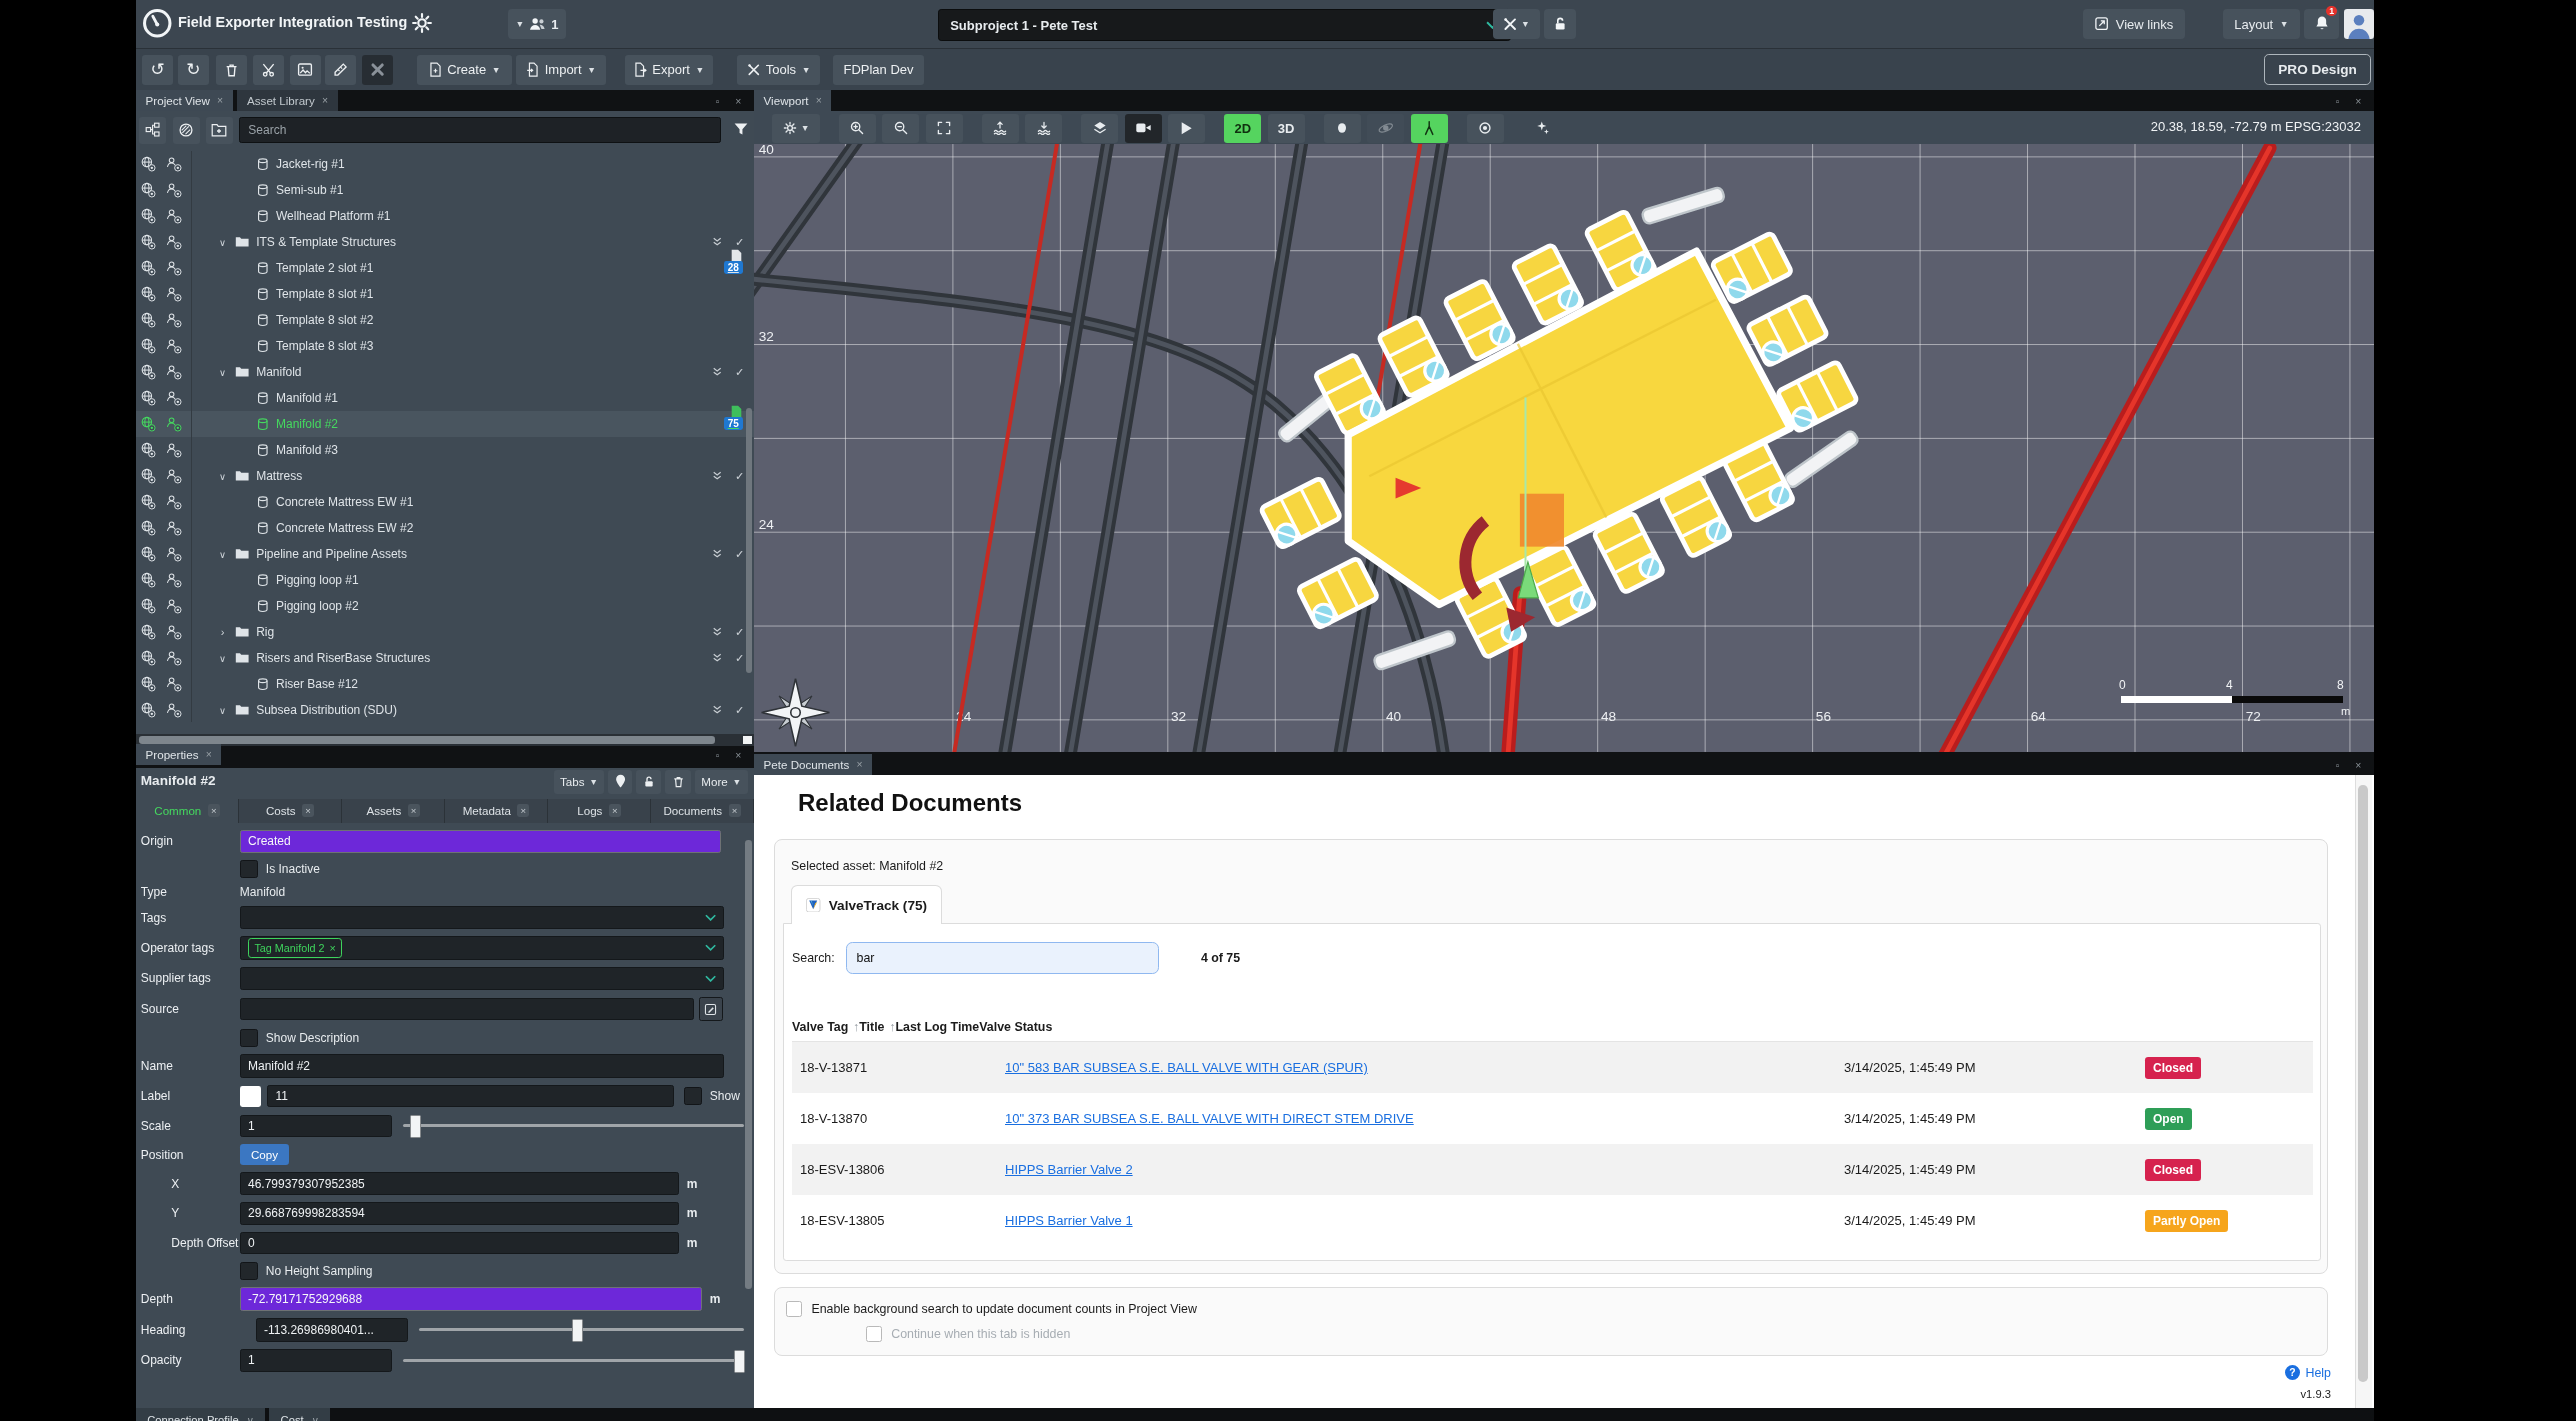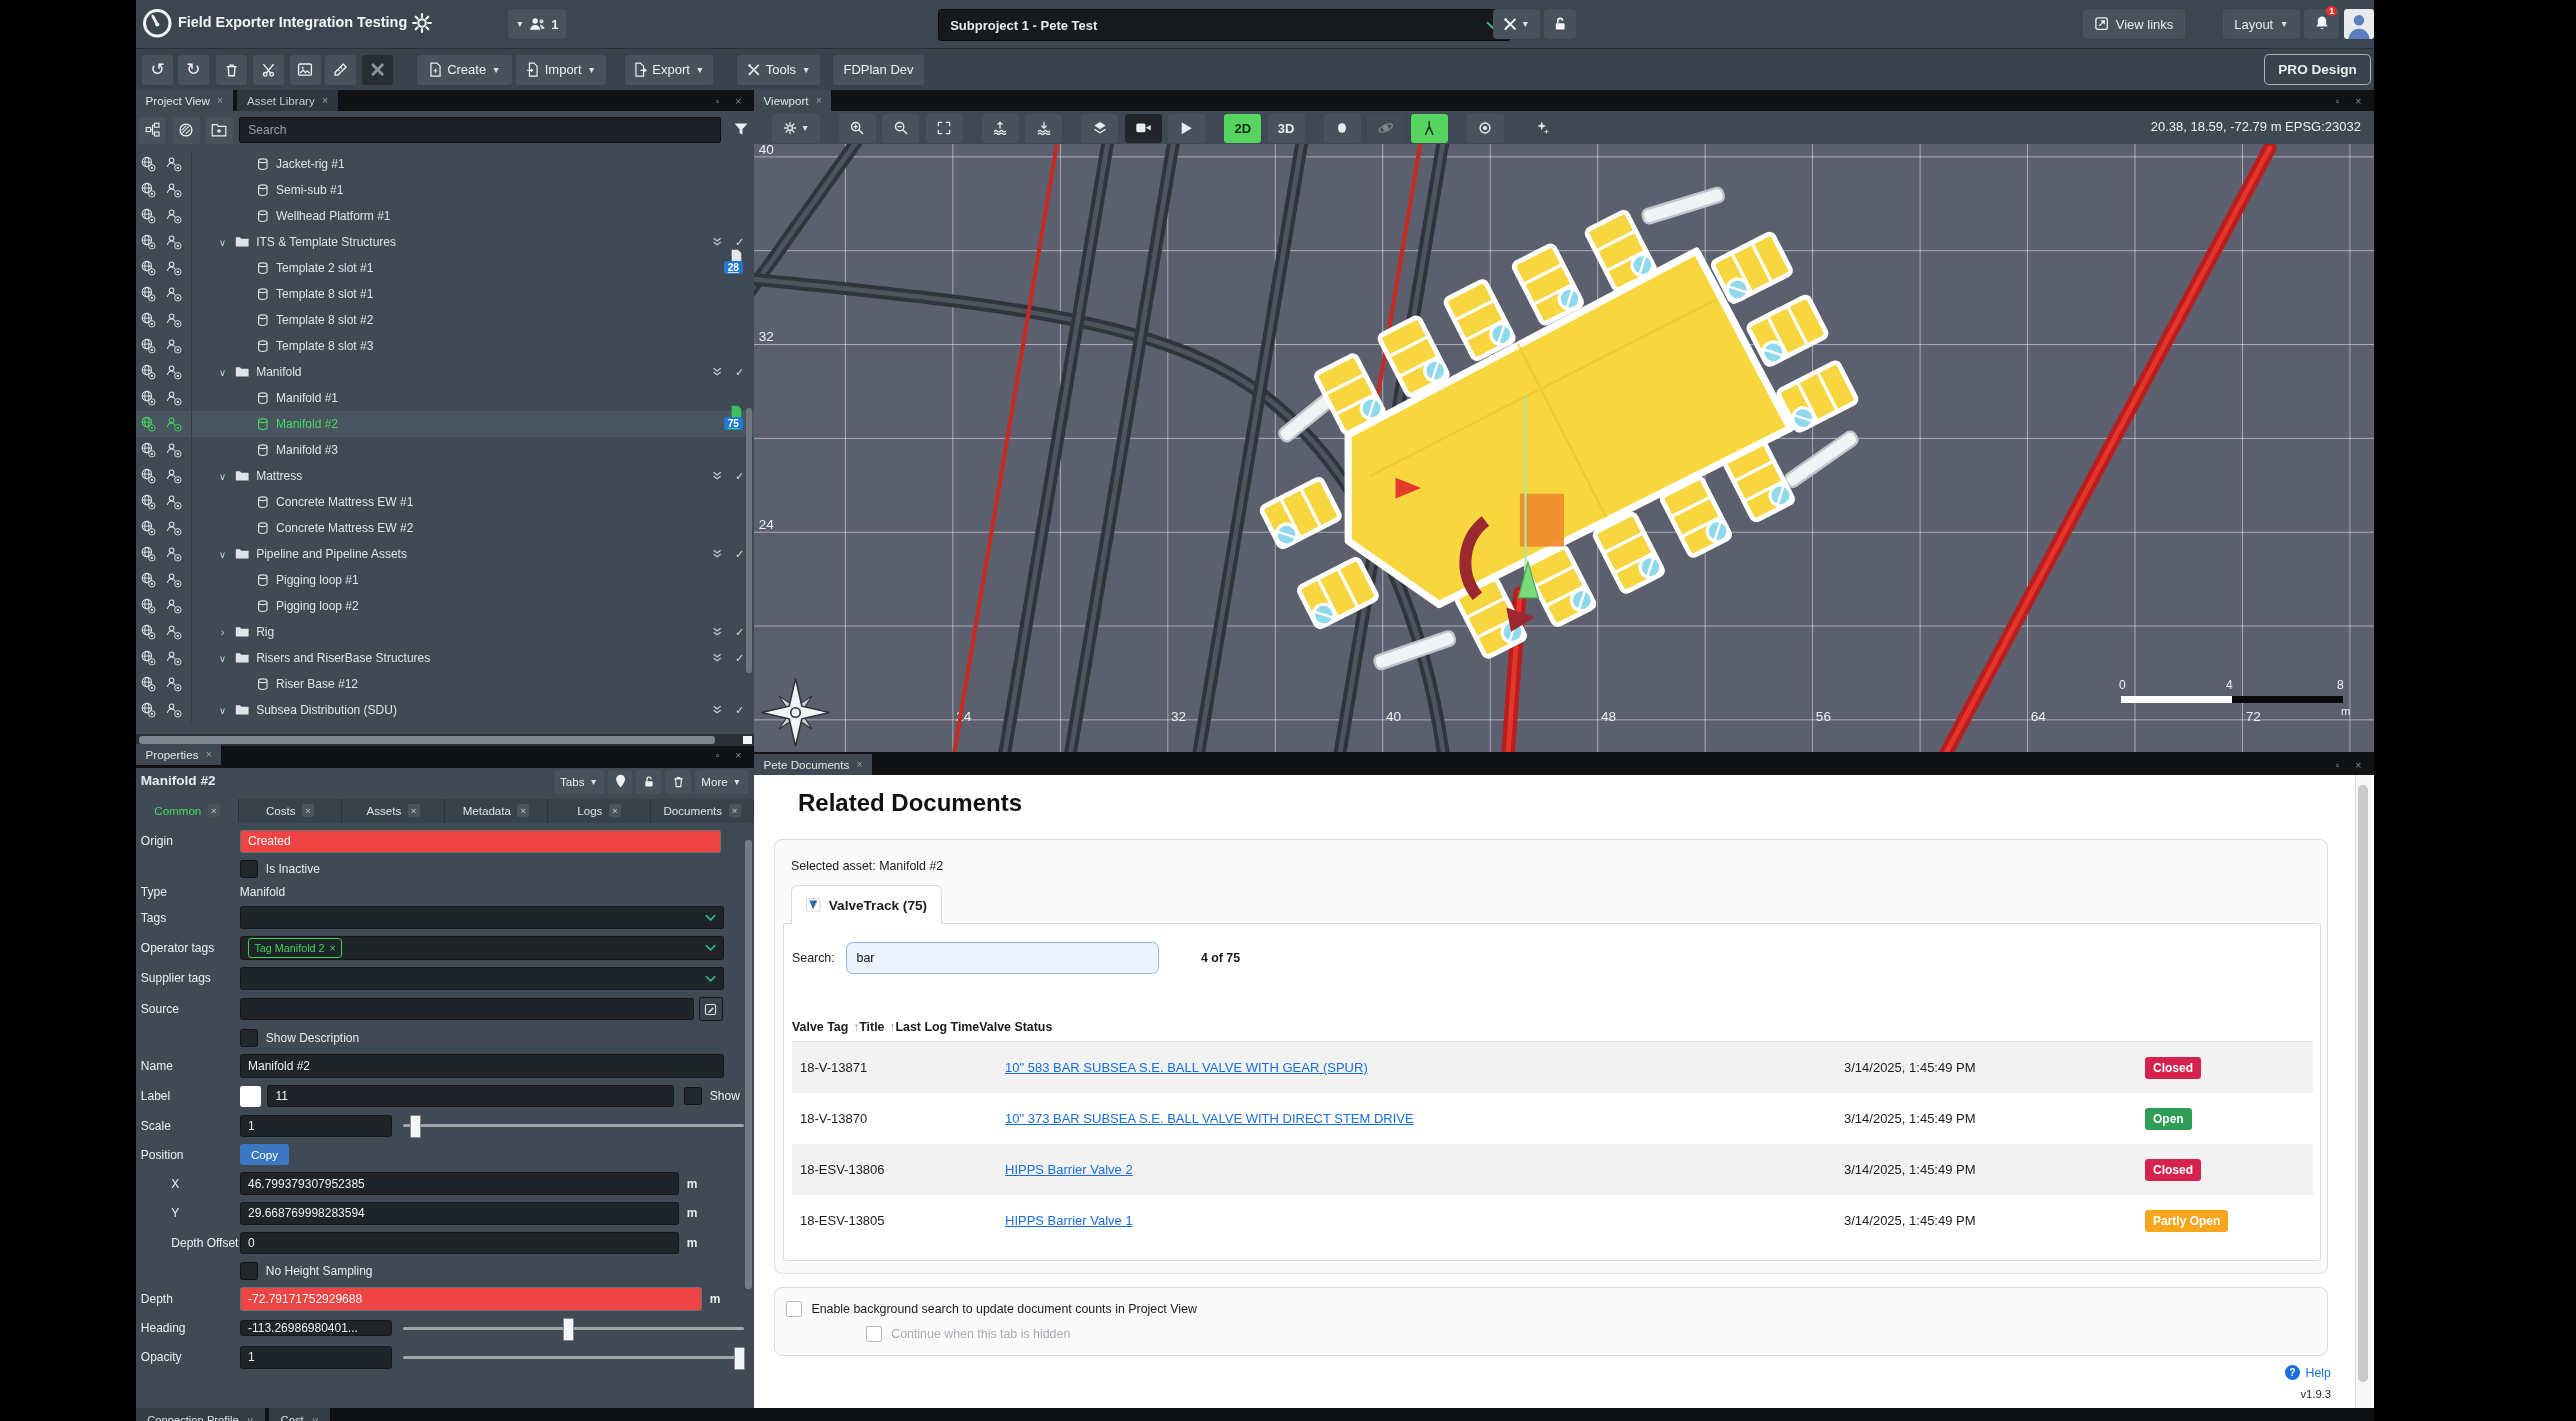--- a/index.html
+++ b/index.html
@@ -80,21 +80,21 @@
   .pact{height:24px;background:#47525C;border-radius:3.2px;display:flex;align-items:center;justify-content:center;padding:0 6.4px;gap:4.8px;font-size:11.6px;}
   #ptabs{position:absolute;left:0;top:30.5px;width:618px;height:24px;display:flex;}
   .ptab{flex:1;display:flex;align-items:center;justify-content:center;gap:6.4px;background:#39424B;border-right:0.8px solid #2B3238;font-size:11.6px;color:#DDE2E6;text-align:center;}
   .ptab.active{background:#3F4A54;color:#45D95F;}
   .ptab .xbox{background:#4A545D;border-radius:2.4px;font-size:9.6px;color:#C7CDD2;padding:0 3.2px;line-height:13px;}
   #pfields{position:absolute;left:0;top:59px;width:618px;padding:3.2px 0 0 4.8px;box-sizing:border-box;}
   .prow{display:flex;align-items:center;margin-bottom:7.2px;position:relative;}
   .plabel{width:99px;flex:0 0 auto;font-size:12px;color:#EDF0F3;}
   .plabel.ind{padding-left:30.5px;box-sizing:border-box;}
   .pinput{height:22.5px;background:#1F2428;border:0.8px solid #14181B;border-radius:2.4px;color:#EFF2F4;font-size:12px;padding:0 7.2px;box-sizing:border-box;font-family:"Liberation Sans",sans-serif;}
-  .pinput.grey{background:#ef4444;border-color:#6E7274;color:#F6F8F9;}
+  .pinput.grey{background:#6d28d9;border-color:#6E7274;color:#F6F8F9;}
   .selwrap{position:relative;display:flex;align-items:center;}
   .selwrap svg{position:absolute;right:7.2px;}
   .cb{width:16px;height:16px;background:#22272B;border:0.8px solid #121518;border-radius:2.4px;flex:0 0 auto;}
   .cblabel{margin-left:8px;font-size:12px;}
   .chip{display:inline-flex;align-items:center;gap:4.8px;height:17.6px;border:0.8px solid #3ED45C;border-radius:3.2px;color:#3ED45C;font-size:10.8px;padding:0 5.6px;margin-left:4px;}
   .editbtn{width:22.5px;height:22.5px;background:#3A434C;border:0.8px solid #14181B;border-radius:2.4px;margin-left:4.8px;display:flex;align-items:center;justify-content:center;}
   .unit{margin-left:8px;font-size:12px;font-weight:700;}
   .swatch{width:21px;height:21px;background:#FFF;border-radius:2.4px;flex:0 0 auto;}
   .slider{position:relative;height:21px;flex:1;margin:0 9.6px 0 11.2px;}
   .slider .track{position:absolute;left:0;right:0;top:8.8px;height:3.2px;background:#A0A5A9;border-radius:1.6px;}
@@ -1310,21 +1310,21 @@
             <span class="cb"></span>
             <span class="cblabel">No Height Sampling</span>
           </div>
       <div class="prow">
             <span class="plabel">Depth</span>
         <input class="pinput grey" style="width: 462px; height: 24px;" readonly="" value="-72.79171752929688">
         <span class="unit">m</span>
           </div>
       <div class="prow">
             <span class="plabel">Heading</span>
-        <input class="pinput" style="width: 152px; height: 16px;" value="-113.26986980401...">
+        <input class="pinput" style="width: 152px; height: 24px; margin-left: 16px;" value="-113.26986980401...">
         <span class="slider">
               <span class="track"></span>
               <span class="sthumb" style="left:47%"></span>
             </span>
           </div>
       <div class="prow">
             <span class="plabel">Opacity</span>
         <input class="pinput" style="width: 152px;" value="1">
         <span class="slider">
               <span class="track"></span>

